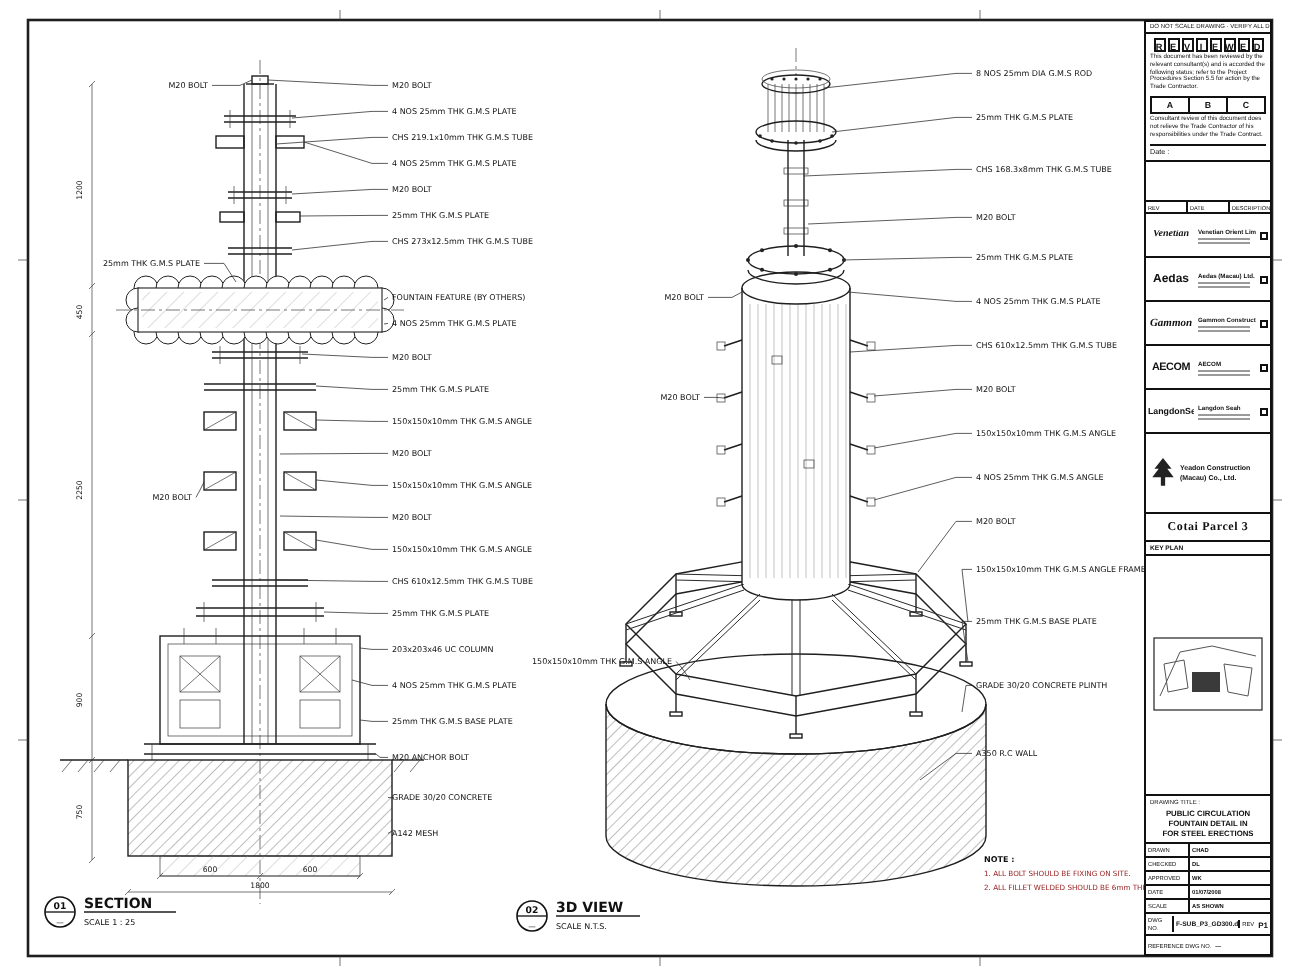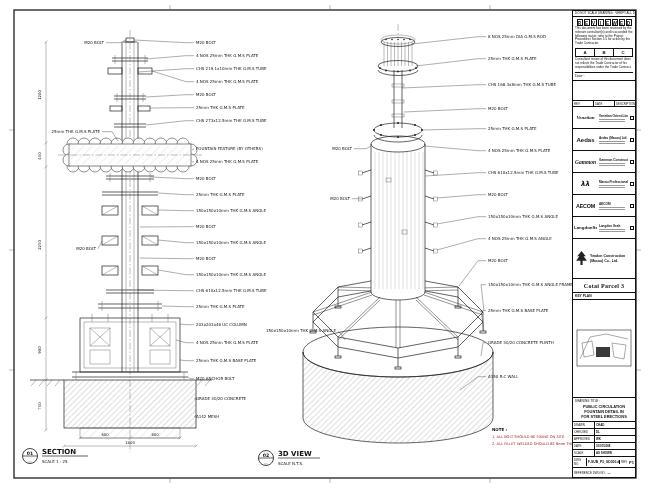--- a/index.html
+++ b/index.html
@@ -581,31 +581,20 @@
     <div class="party-logo">Gammon</div>
     <div class="party-text">
           <div class="party-name">Gammon Construction Limited</div>
       <div class="party-lines">
             <i></i>
             <i></i>
           </div>
         </div>
     <div class="party-box"></div>
   </div>
-  <div class="tb-party p-mps">
-    <div class="party-logo">λλ</div>
-    <div class="party-text">
-          <div class="party-name">Macau Professional Services Ltd.</div>
-      <div class="party-lines">
-            <i></i>
-            <i></i>
-          </div>
-        </div>
-    <div class="party-box"></div>
-  </div>
   <div class="tb-party p-aecom">
     <div class="party-logo">AECOM</div>
     <div class="party-text">
           <div class="party-name">AECOM</div>
       <div class="party-lines">
             <i></i>
             <i></i>
           </div>
         </div>
     <div class="party-box"></div>

